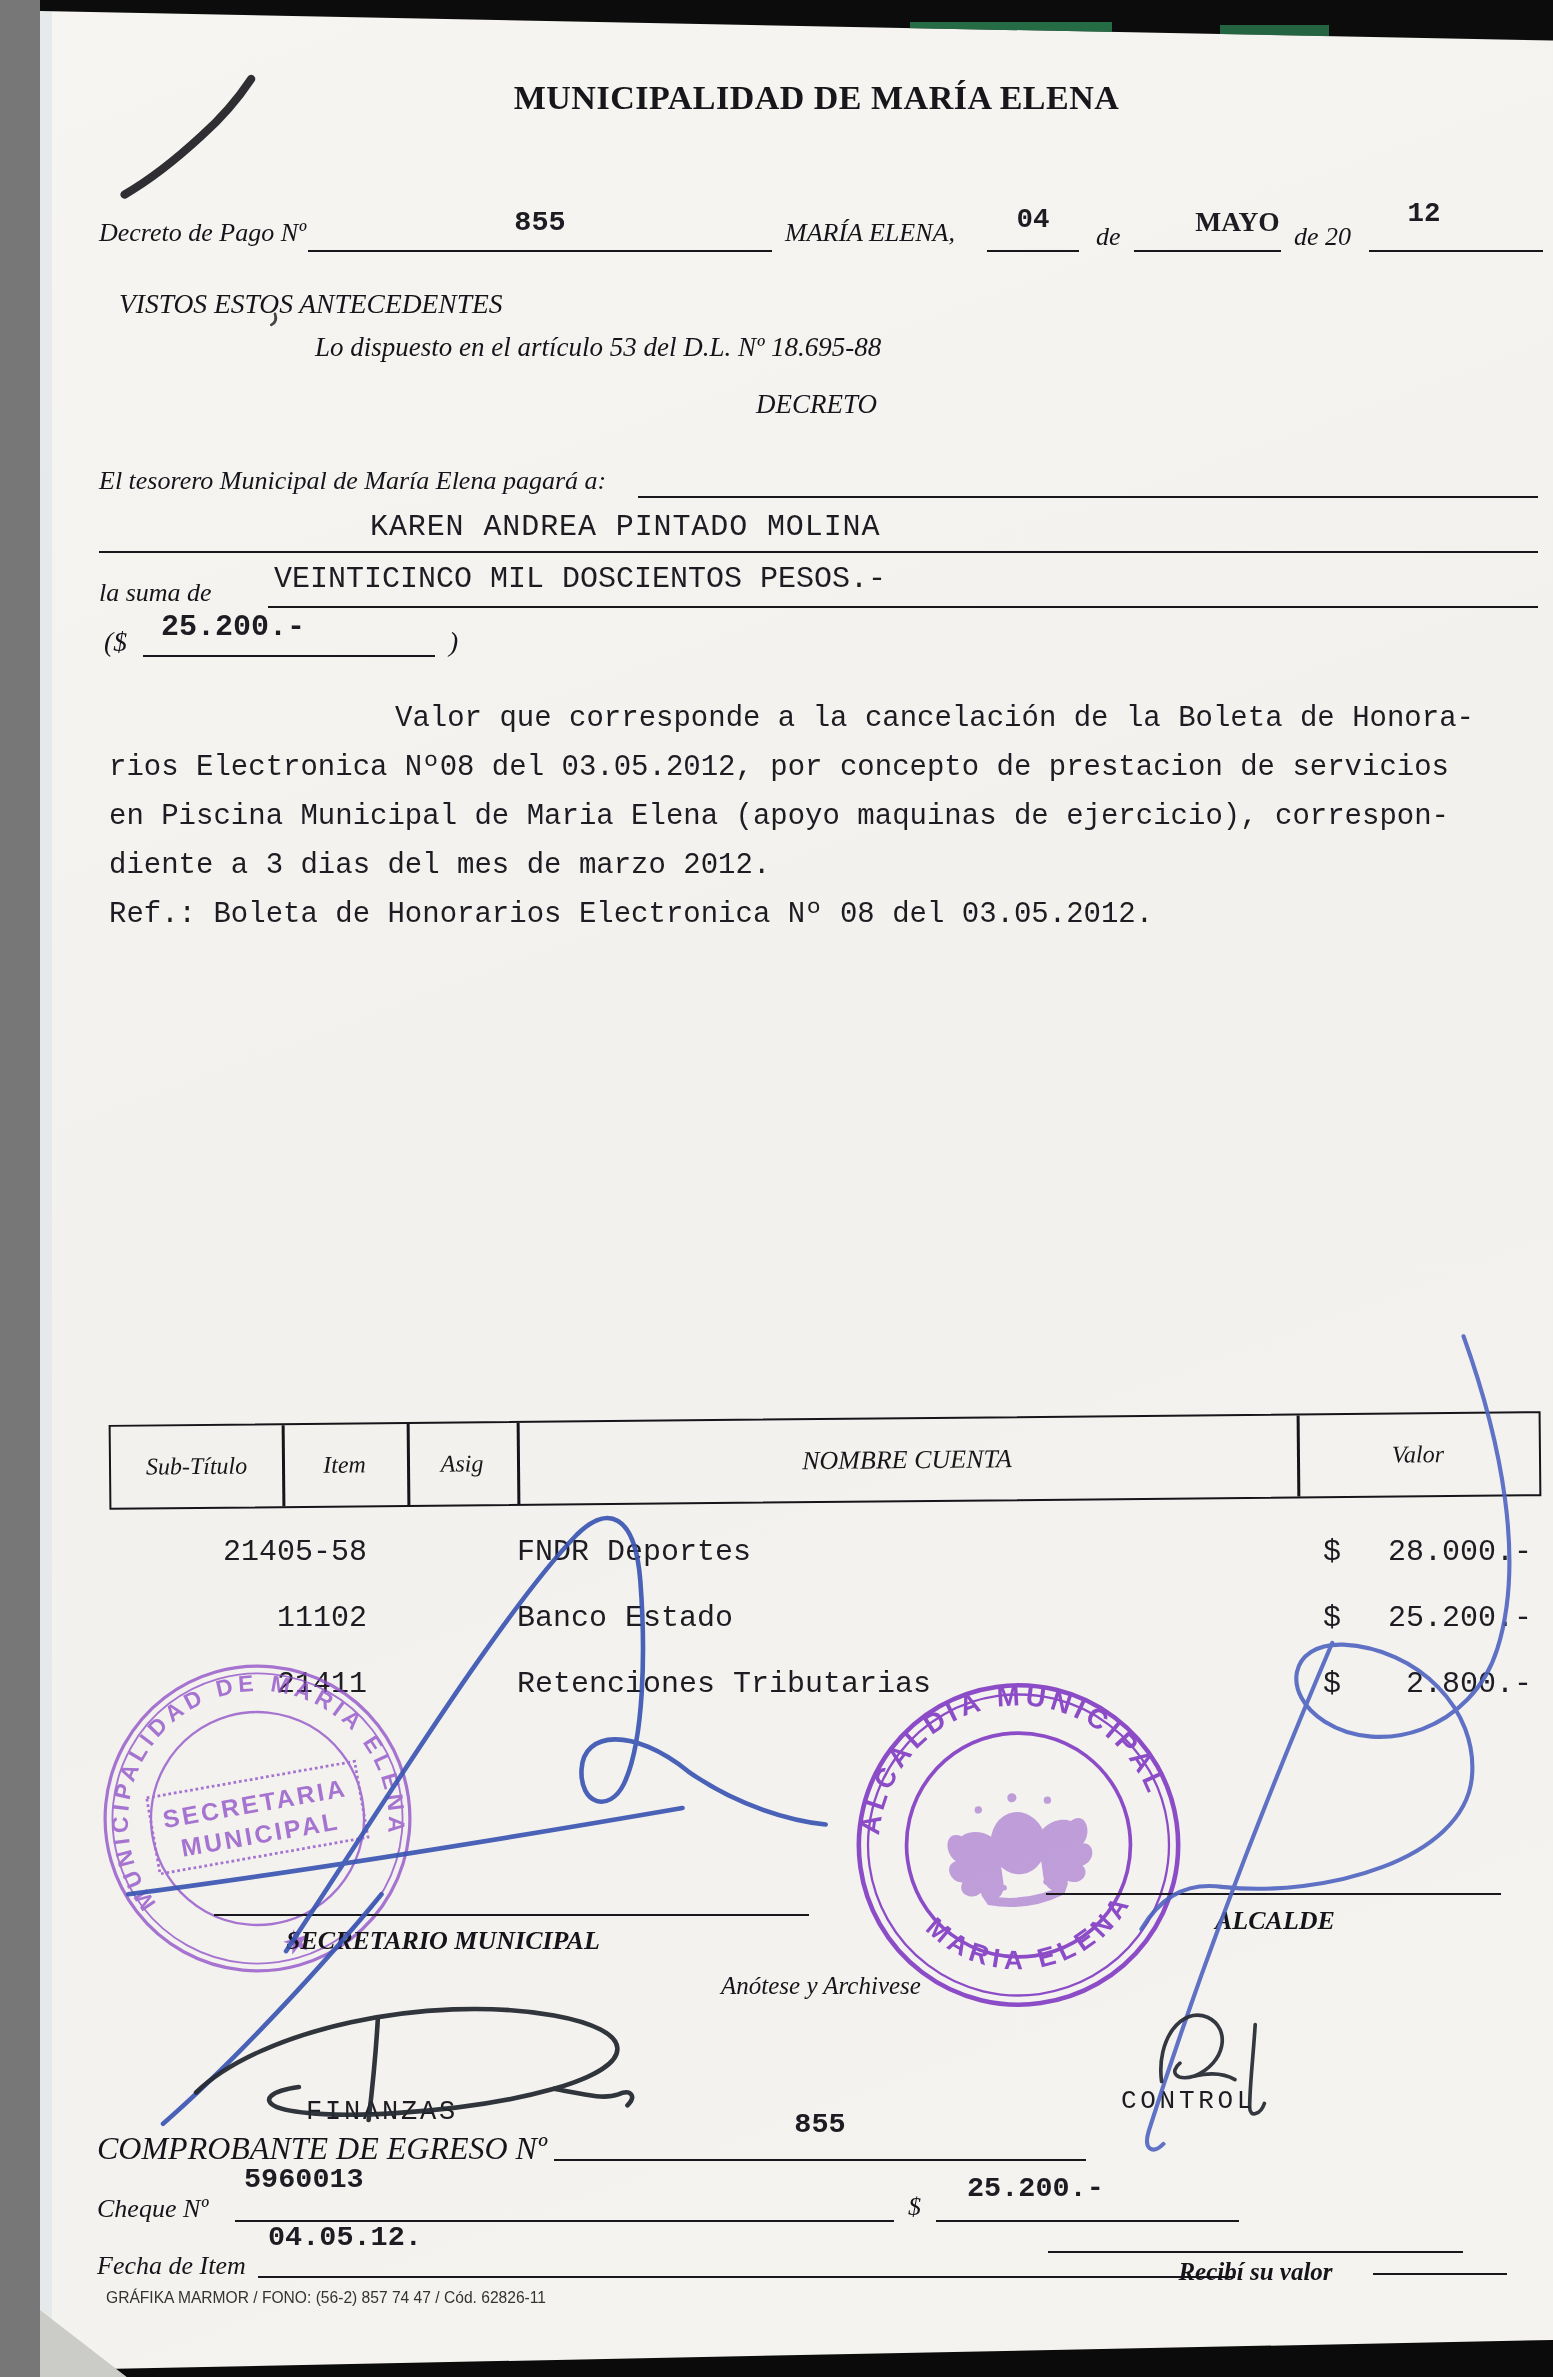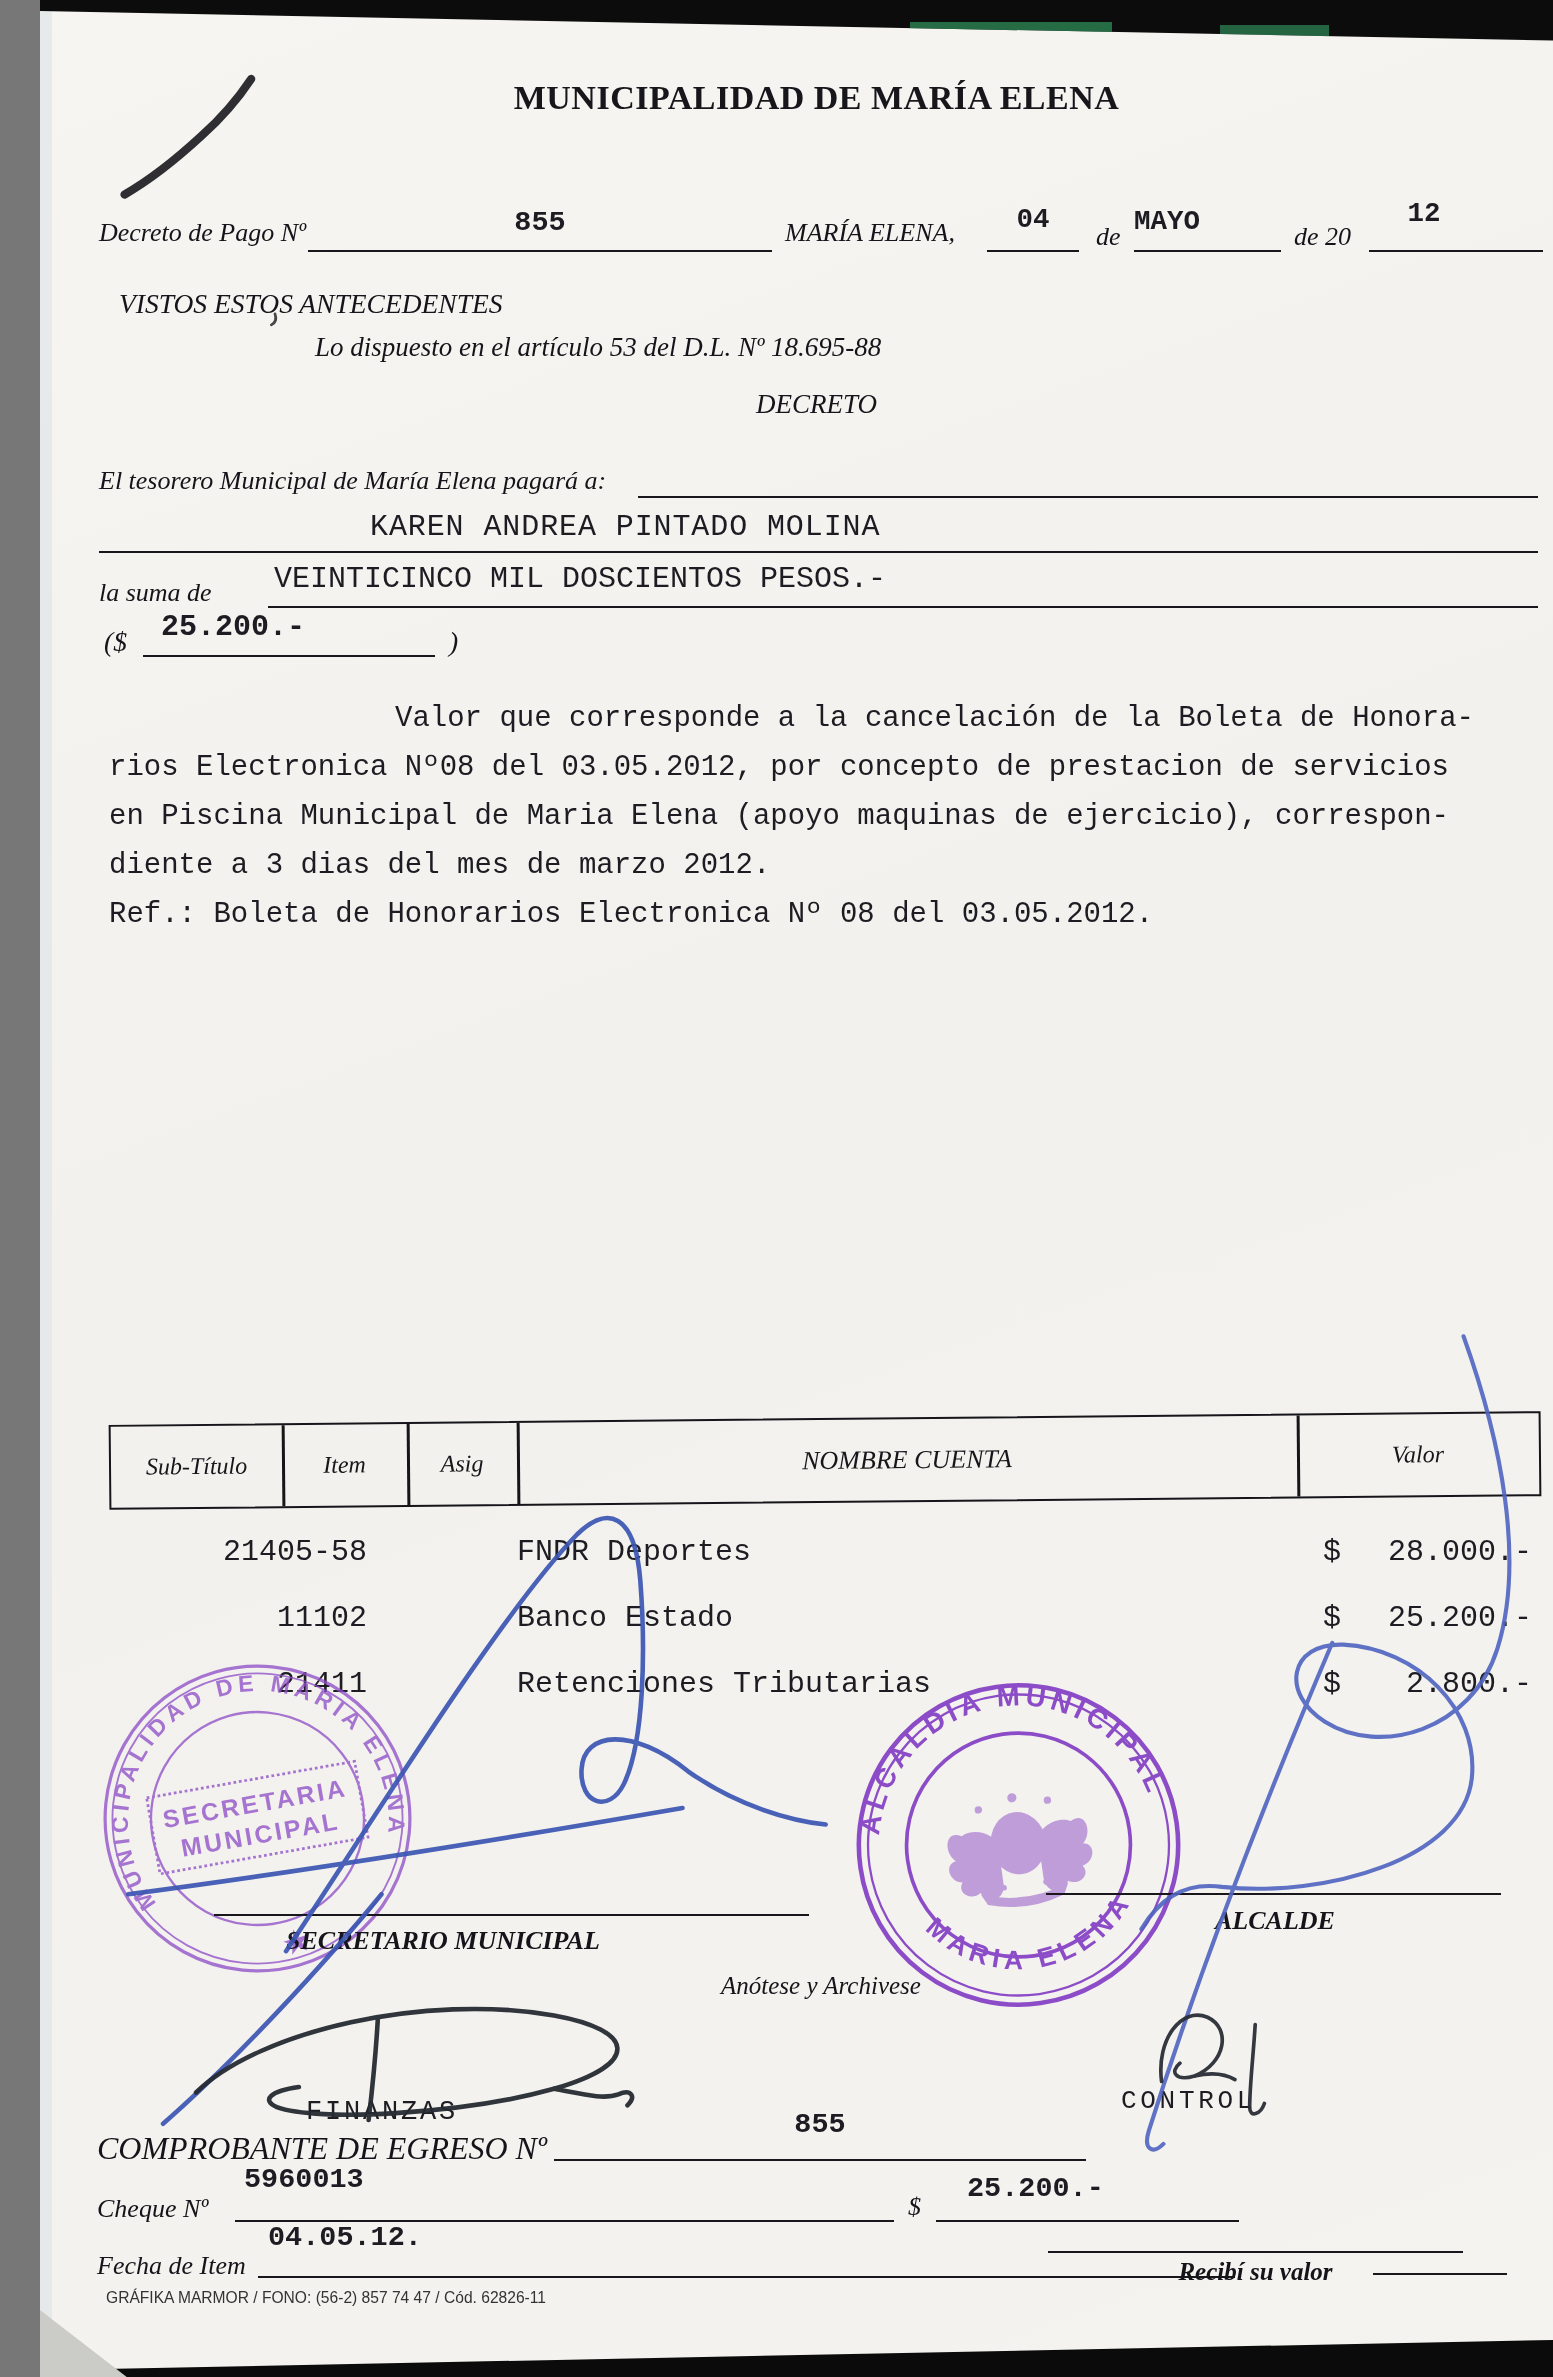--- a/index.html
+++ b/index.html
@@ -53,21 +53,21 @@
   <div class="abs title">MUNICIPALIDAD DE MARÍA ELENA</div>
 
   <span class="abs it" style="left:59px;top:218px;font-size:26px;">Decreto de Pago Nº</span>
   <div class="fill-line" style="left:268px;top:250px;width:464px;"></div>
   <span class="abs tw twb" style="left:268px;top:206px;width:464px;text-align:center;font-size:28.5px;">855</span>
   <span class="abs it" style="left:745px;top:218px;font-size:26px;">MARÍA ELENA,</span>
   <div class="fill-line" style="left:947px;top:250px;width:92px;"></div>
   <span class="abs tw twb" style="left:947px;top:204px;width:92px;text-align:center;font-size:27.5px;">04</span>
   <span class="abs it" style="left:1056px;top:222px;font-size:26px;">de</span>
   <div class="fill-line" style="left:1094px;top:250px;width:147px;"></div>
-  <span class="abs tw twb" style="left:1094px;top:206px;width:147px;font-size:27.5px;">MAYO</span>
+  <span class="abs tw twb" style="left:1124px;top:206px;width:147px;text-align:center;font-size:27.5px;font-family:Liberation Serif, serif;">MAYO</span>
   <span class="abs it" style="left:1254px;top:222px;font-size:26px;">de 20</span>
   <div class="fill-line" style="left:1329px;top:250px;width:174px;"></div>
   <span class="abs tw twb" style="left:1329px;top:198px;width:110px;text-align:center;font-size:27.5px;">12</span>
 
   <div class="abs it" style="left:79px;top:288px;font-size:27.5px;">VISTOS ESTOS ANTECEDENTES</div>
   <div class="abs it" style="left:275px;top:332px;font-size:27px;">Lo dispuesto en el artículo 53 del D.L. Nº 18.695-88</div>
   <div class="abs it" style="left:0;right:0;top:389px;text-align:center;font-size:27px;">DECRETO</div>
 
   <span class="abs it" style="left:59px;top:466px;font-size:26px;">El tesorero Municipal de María Elena pagará a:</span>
   <div class="fill-line" style="left:598px;top:496px;width:900px;"></div>

